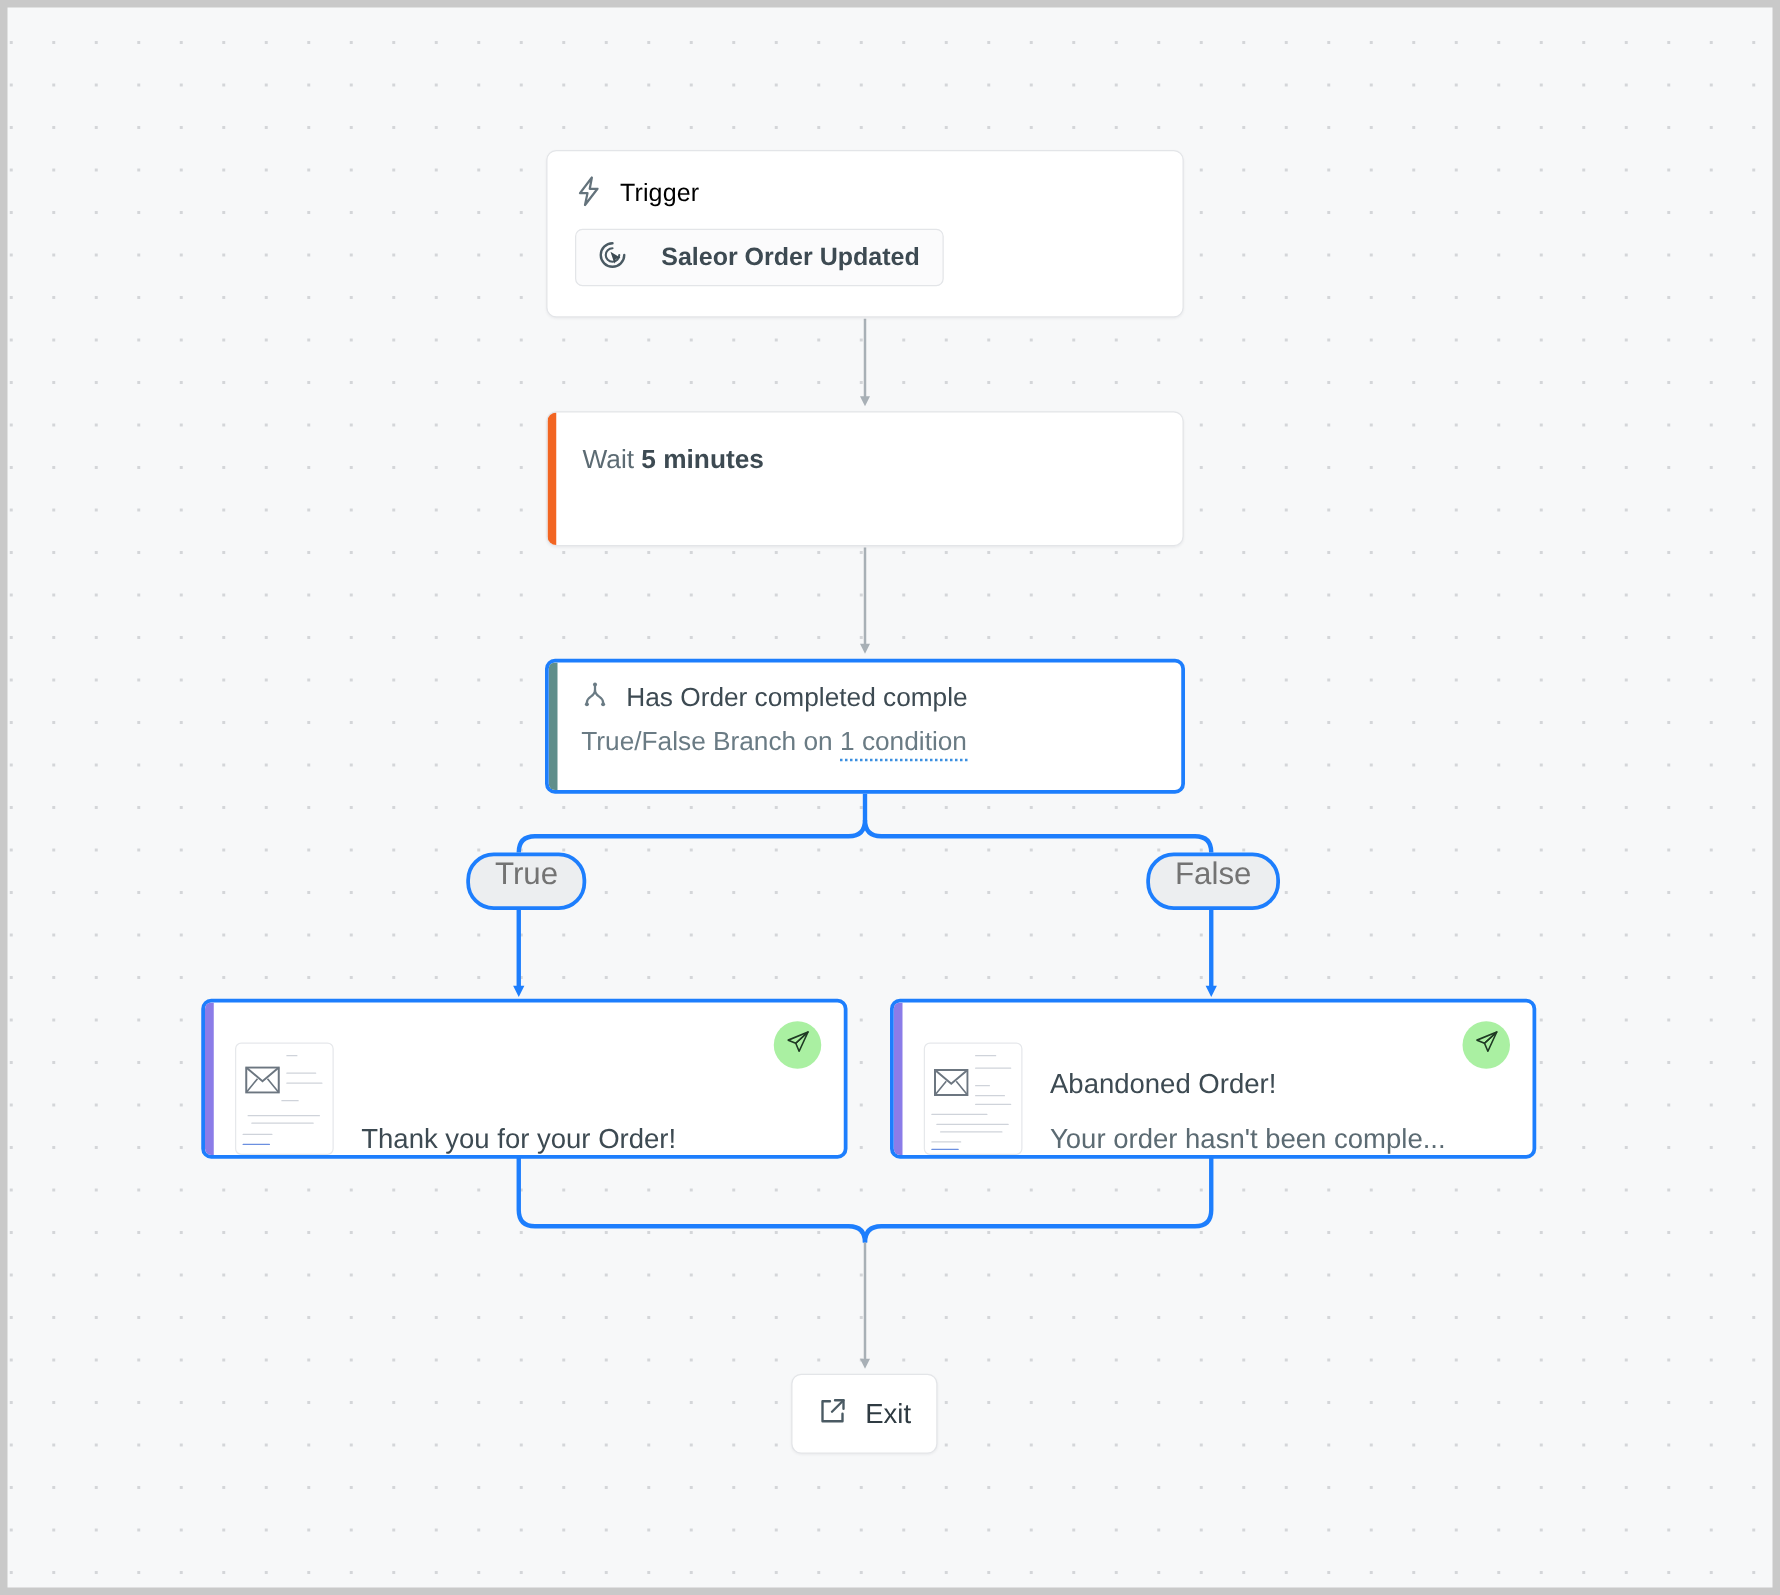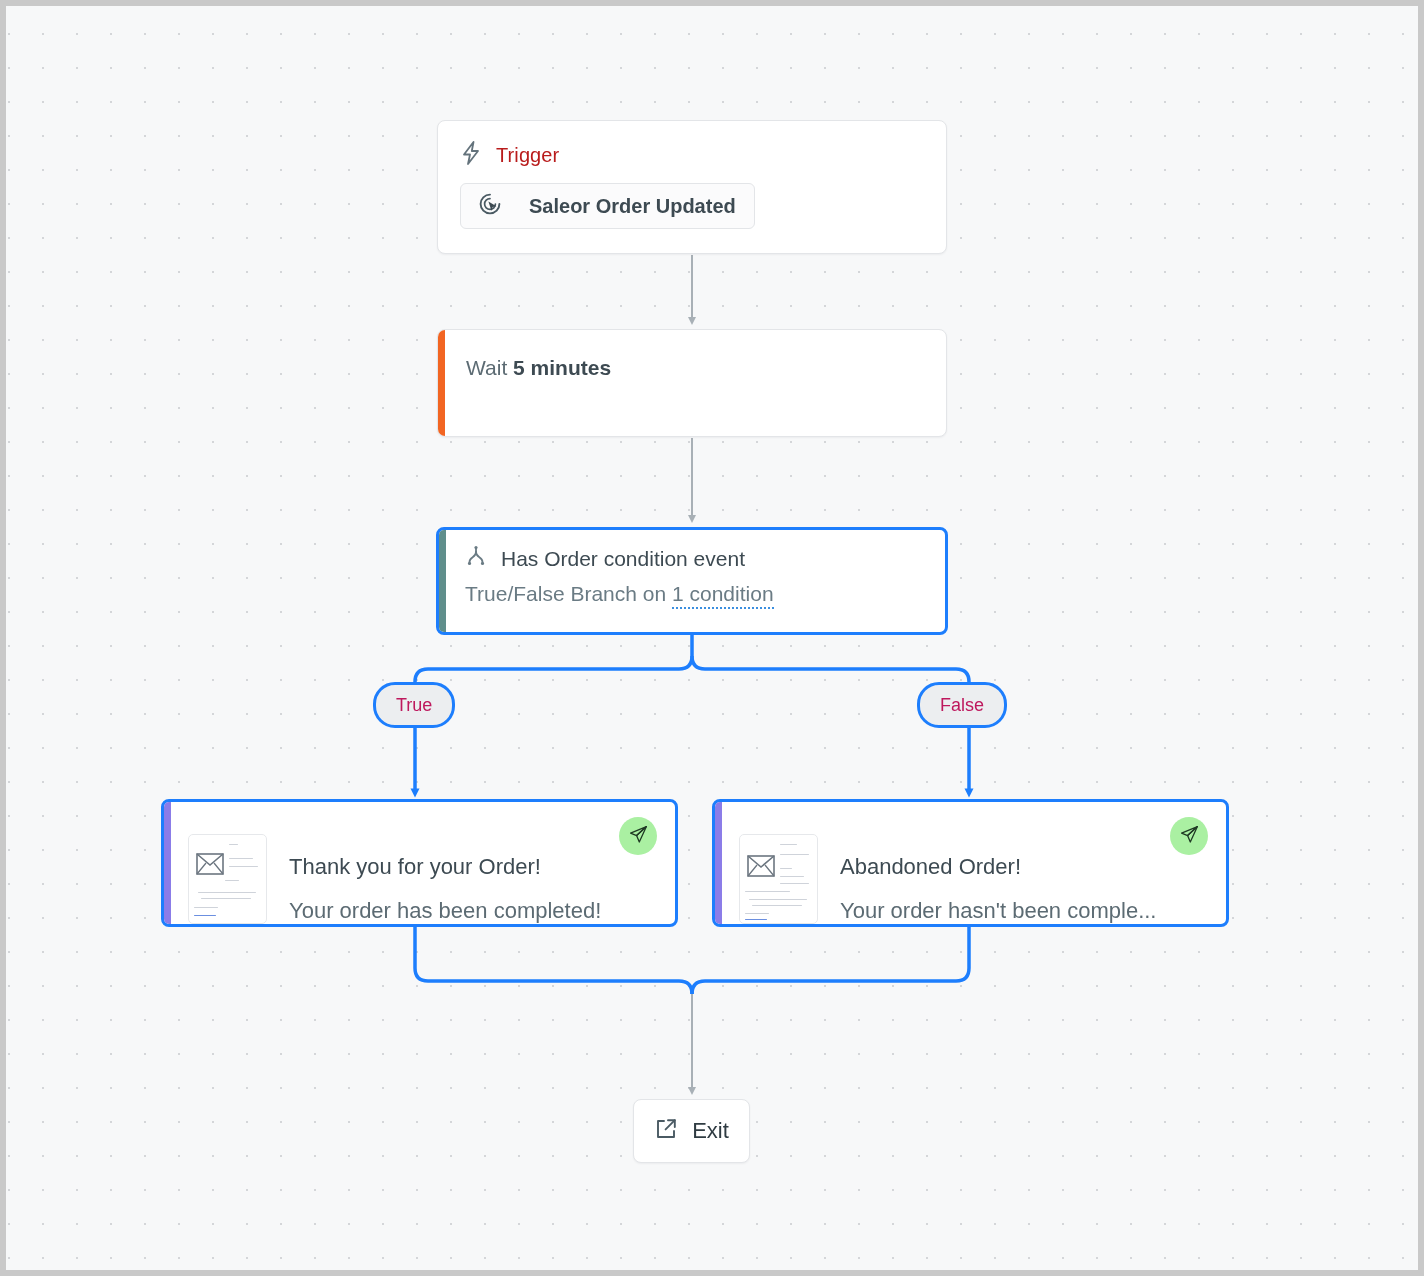--- a/index.html
+++ b/index.html
@@ -48,21 +48,21 @@
     padding: 20px 22px;
   }
   .trigger-head {
     display: flex;
     align-items: center;
     gap: 14px;
     height: 28px;
   }
   .trigger-label {
     font-size: 20px;
-    color: #b91c1c;
+    color: #000000;
     letter-spacing: .1px;
   }
   .trigger-chip {
     margin-top: 14px;
     display: inline-flex;
     align-items: center;
     gap: 28px;
     height: 44px;
     padding: 0 18px;
     border: 1px solid #e3e5e8;
@@ -143,29 +143,28 @@
     color: #6a7b84;
     border-bottom: 2px dotted #3b8fe0;
     padding-bottom: 2px;
     text-align: center;
   }
 
   
   .branch-pill {
     position: absolute;
     display: flex;
-    align-items: center;
     justify-content: center;
     height: 40px;
     padding: 0 20px;
     background: #eceef0;
     border: 3px solid #1d7efd;
     border-radius: 22px;
-    font-size: 18px;
-    color: #be185d;
+    font-size: 25px;
+    color: #737373;
     z-index: 3;
   }
   .pill-true  { left: 367px; top: 676px; }
   .pill-false { left: 911px; top: 676px; }
 
   
   .email-node {
     position: absolute;
     height: 122px;
     border: 3px solid #1d7efd;
@@ -311,21 +310,21 @@
         <span>
           <svg width="22" height="24" viewBox="0 0 22 24" fill="none">
             <path d="M11 3 V7" stroke="#6a7b84" stroke-width="1.8" stroke-linecap="round"></path>
             <path d="M11 7 C11 13, 4.5 11.5, 4.5 17" stroke="#6a7b84" stroke-width="1.8" fill="none" stroke-linecap="round"></path>
             <path d="M11 7 C11 13, 17.5 11.5, 17.5 17" stroke="#6a7b84" stroke-width="1.8" fill="none" stroke-linecap="round"></path>
             <circle cx="11" cy="2.6" r="1.6" fill="#6a7b84"></circle>
             <circle cx="4.5" cy="18.4" r="1.6" fill="#6a7b84"></circle>
             <circle cx="17.5" cy="18.4" r="1.6" fill="#6a7b84"></circle>
           </svg>
         </span>
-        <span class="cond-title">Has Order condition event</span>
+        <span class="cond-title">Has Order completed comple</span>
       </div>
       <div class="cond-row2">
         <span>True/False Branch on </span><span class="cond-link">1 condition</span>
       </div>
     </div>
   </div>
 
   <div class="branch-pill pill-true">
     <span>True</span>
   </div>
@@ -347,21 +346,20 @@
       <span style="position:absolute; left:7px; top:18px;">
         <svg width="28" height="22" viewBox="0 0 28 22" fill="none">
           <rect x="1" y="1" width="26" height="20" stroke="#6c7680" stroke-width="1.6" fill="#fff"></rect>
           <path d="M1 1 L14 12 L27 1" stroke="#6c7680" stroke-width="1.6" fill="none"></path>
           <path d="M1 21 L10 10 M27 21 L18 10" stroke="#6c7680" stroke-width="1.3" fill="none"></path>
         </svg>
       </span>
     </div>
     <div class="email-text">
       <div class="email-subject">Thank you for your Order!</div>
-      <div class="email-preview">Your order has been completed!</div>
     </div>
     <div class="send-badge">
       <span>
         <svg width="21" height="21" viewBox="0 0 21 21" fill="none">
           <path d="M18.4 2.6 L2.6 9.1 L8.6 11.6 L18.4 2.6 Z" stroke="#1f3a24" stroke-width="1.3" fill="none" stroke-linejoin="round"></path>
           <path d="M18.4 2.6 L8.6 11.6 L11.3 18 L18.4 2.6 Z" stroke="#1f3a24" stroke-width="1.3" fill="none" stroke-linejoin="round"></path>
         </svg>
       </span>
     </div>
   </div>

